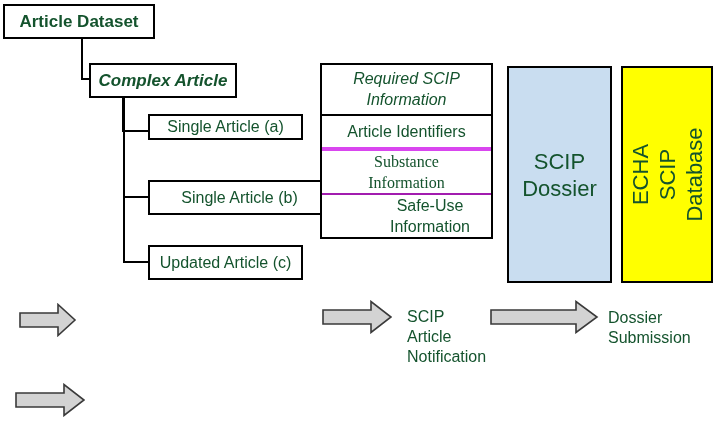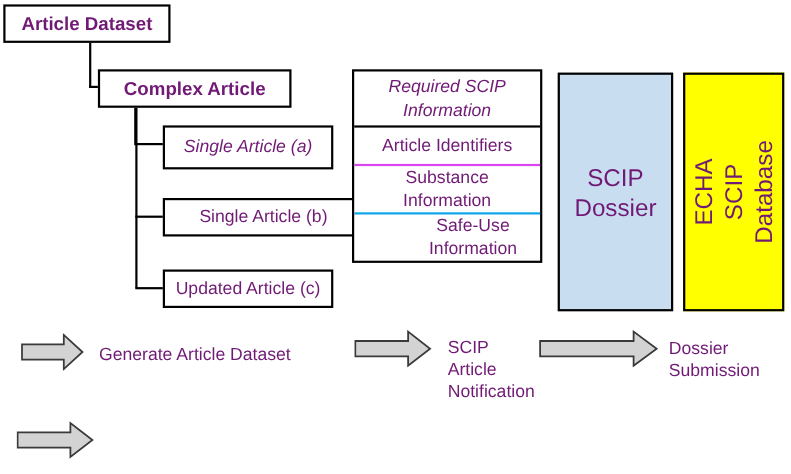--- a/index.html
+++ b/index.html
@@ -1,21 +1,21 @@
 <!DOCTYPE html>
 <html style="--dossier-fill: #C9DDF0; --database-fill: #FFFF00; --arrow-fill: #D3D3D3; --arrow-stroke: #3A3A3A;"><head>
 <meta charset="utf-8">
 <style>
   html,body{margin:0;padding:0;background:#ffffff;}
   #stage{
     position:relative;
     width:719px;height:431px;
     background:#ffffff;
     font-family:"Liberation Sans", sans-serif;
-    color:#701a75;
+    color:#14532d;
     overflow:hidden;
   }
   .box{
     position:absolute;
     border:2px solid #000000;
     background:#ffffff;
     display:flex;align-items:center;justify-content:center;
     text-align:center;
     box-sizing:border-box;
   }
@@ -27,22 +27,22 @@
     position:absolute;left:320px;top:63px;width:173px;height:176px;
     border:2px solid #000000;box-sizing:border-box;
     display:flex;flex-direction:column;background:#ffffff;
   }
   .tbl-row{
     display:flex;align-items:center;justify-content:center;
     text-align:center;font-size:16px;line-height:21px;
     white-space:pre-line;box-sizing:border-box;
   }
   .tbl-row.header{font-style:italic;height:72px;border-bottom:2px solid #000;}
-  .tbl-row.r2{height:49px;border-bottom:2px solid #d946ef;}
-  .tbl-row.r3{height:52px;border-bottom:2px solid #0ea5e9;}
+  .tbl-row.r2{height:49px;border-bottom:4px solid #d946ef;}
+  .tbl-row.r3{height:52px;border-bottom:2px solid #a21caf;font-family:Liberation Serif, serif;}
   .tbl-row.r4{flex:1;padding-left:47px;}
   
   #scip-dossier{
     position:absolute;left:507px;top:66px;width:105px;height:217px;
     background:var(--dossier-fill,#C9DDF0);
     border:2px solid #000;box-sizing:border-box;
     display:flex;align-items:center;justify-content:center;
     font-size:22px;line-height:27px;text-align:center;white-space:pre-line;
   }
   #echa-db{
@@ -74,25 +74,25 @@
 </style>
 </head>
 <body>
 
 <div id="stage">
 
   <div class="box bold-label" style="left:3px;top:4px;width:152px;height:35px;">
     <span>Article Dataset</span>
   </div>
 
-  <div class="box bold-label" style="left:89px;top:63px;width:176px;height:35px;">
+  <div class="box bold-label" style="left:89px;top:63px;width:148px;height:35px;font-style:italic;">
     <span>Complex Article</span>
   </div>
 
-  <div class="box single-label" style="left:148px;top:114px;width:155px;height:40px;font-style:italic;">
+  <div class="box single-label" style="left:148px;top:114px;width:155px;height:26px;">
     <span>Single Article (a)</span>
   </div>
 
   <div class="box single-label" style="left:148px;top:180px;width:183px;height:35px;">
     <span>Single Article (b)</span>
   </div>
 
   <div class="box single-label" style="left:148px;top:245px;width:155px;height:35px;">
     <span>Updated Article (c)</span>
   </div>
@@ -121,21 +121,20 @@
   </div>
 
   <div id="echa-db">
     <span class="rot">ECHA SCIP
 Database</span>
   </div>
 
   <svg class="arrow-svg" style="left:19px;top:303px;" width="58" height="34" viewBox="0 0 58 34">
     <polygon points="1,10 39,10 39,1.5 56,17 39,32.5 39,24 1,24"></polygon>
   </svg>
-  <div class="flow-label" style="left:90px;top:313px;">Generate Article Dataset</div>
 
   <svg class="arrow-svg" style="left:322px;top:300px;" width="71" height="34" viewBox="0 0 71 34">
     <polygon points="1,10 49,10 49,1.5 69,17 49,32.5 49,24 1,24"></polygon>
   </svg>
   <div class="flow-label" style="left:407px;top:307px;">SCIP
 Article
 Notification</div>
 
   <svg class="arrow-svg" style="left:490px;top:300px;" width="109" height="34" viewBox="0 0 109 34">
     <polygon points="1,10 86,10 86,1.5 107,17 86,32.5 86,24 1,24"></polygon>

